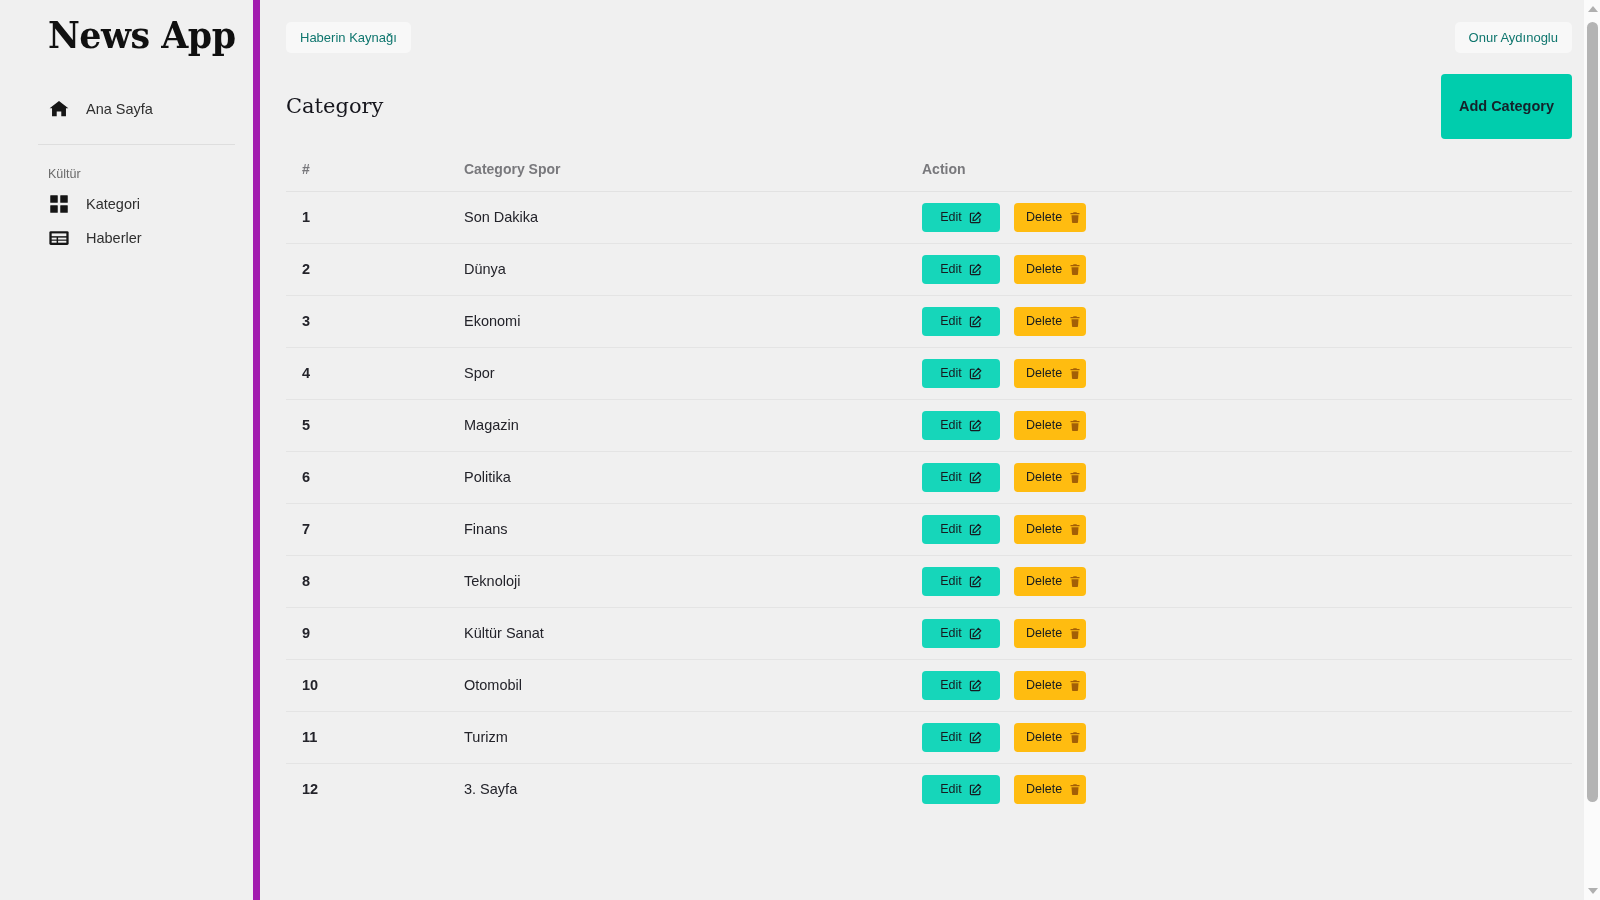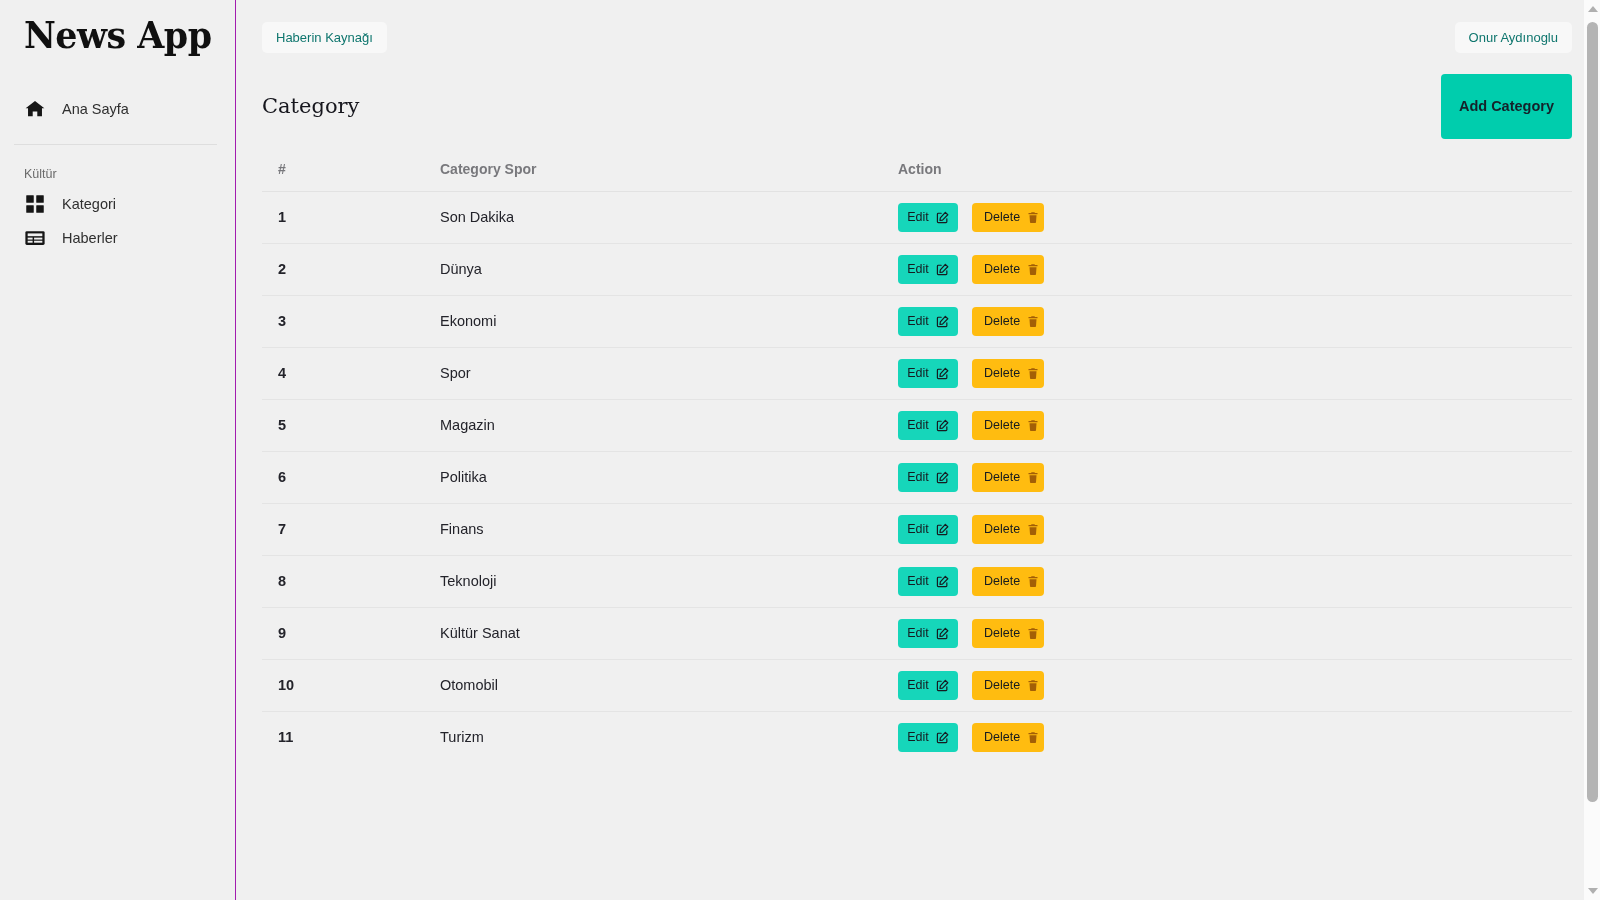--- a/index.html
+++ b/index.html
@@ -17,22 +17,23 @@
     display: flex;
     background: #f0f0f0;
   }
 
   
   #sidebar {
     width: 236px;
     min-width: 236px;
     height: 900px;
     background: #f0f0f0;
-    border-right: 1px solid #a21caf;
+    border-right: 7px solid #a21caf;
     position: relative;
+    margin-left: 24px;
   }
   .brand {
     padding: 14px 0 0 24px;
     height: 92px;
   }
   .brand-text {
     font-family: "DejaVu Serif", serif;
     font-weight: bold;
     font-size: 38px;
     letter-spacing: -0.5px;
@@ -173,21 +174,21 @@
     font-size: 12.5px;
     font-family: "Liberation Sans", sans-serif;
     cursor: pointer;
     display: inline-flex;
     align-items: center;
     gap: 7px;
     padding: 8px 12px;
     line-height: 1;
     color: #161b20;
   }
-  .btn-edit { background: #16d6ba; width: 60px; justify-content: center; }
+  .btn-edit { background: #16d6ba; width: 78px; justify-content: center; }
   .btn-delete { background: #ffbc10; width: 72px; justify-content: flex-start; }
   .btn-edit svg, .btn-delete svg { display: block; flex: 0 0 auto; }
 
   
   #scrollbar {
     position: absolute;
     top: 0; right: 0;
     width: 17px; height: 900px;
     background: #fbfbfb;
     border-left: 1px solid #f0f0f0;
@@ -552,20 +553,45 @@
                     <span>Delete</span>
                     <span>
                       <svg width="12" height="13" viewBox="0 0 24 24" fill="#a35f06" aria-hidden="true">
                         <path d="M9 1.6h6l.9 1.6H21v2.4H3V3.2h5.1zM5 7.4h14l-1 14.3a1.6 1.6 0 0 1-1.6 1.5H7.6A1.6 1.6 0 0 1 6 21.7z"></path>
                       </svg>
                     </span>
                   </button>
                 </div>
               </td>
             </tr>
+            <tr>
+              <td class="col-idx">12</td>
+              <td class="col-name">3. Sayfa</td>
+              <td class="col-act">
+                <div class="act-group">
+                  <button class="btn-edit">
+                    <span>Edit</span>
+                    <span>
+                      <svg width="13" height="13" viewBox="0 0 24 24" fill="none" stroke="#161b20" stroke-width="2.2" stroke-linecap="round" stroke-linejoin="round" aria-hidden="true">
+                        <path d="M20 14.5V20a1.6 1.6 0 0 1-1.6 1.6H4.2A1.6 1.6 0 0 1 2.6 20V5.8a1.6 1.6 0 0 1 1.6-1.6H9.6"></path>
+                        <path d="M17.2 2.4 21.8 7 12 16.8l-4.6.6.6-4.6z"></path>
+                      </svg>
+                    </span>
+                  </button>
+                  <button class="btn-delete">
+                    <span>Delete</span>
+                    <span>
+                      <svg width="12" height="13" viewBox="0 0 24 24" fill="#a35f06" aria-hidden="true">
+                        <path d="M9 1.6h6l.9 1.6H21v2.4H3V3.2h5.1zM5 7.4h14l-1 14.3a1.6 1.6 0 0 1-1.6 1.5H7.6A1.6 1.6 0 0 1 6 21.7z"></path>
+                      </svg>
+                    </span>
+                  </button>
+                </div>
+              </td>
+            </tr>
           </tbody>
       </table>
     </div>
 
     <div id="scrollbar">
       <div class="sb-arrow" id="sb-up"></div>
       <div id="sb-thumb"></div>
       <div class="sb-arrow" id="sb-down"></div>
     </div>
 

